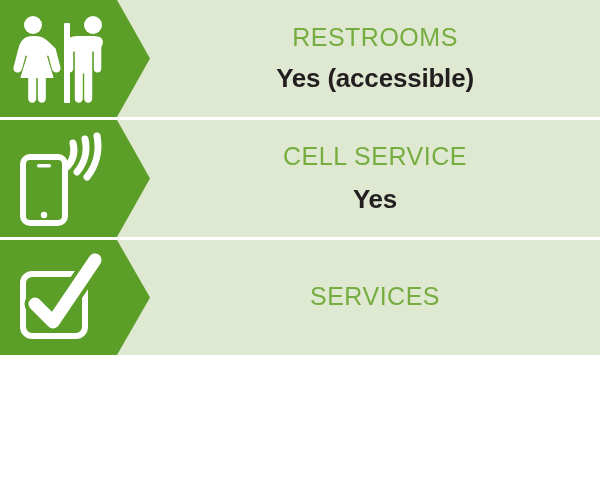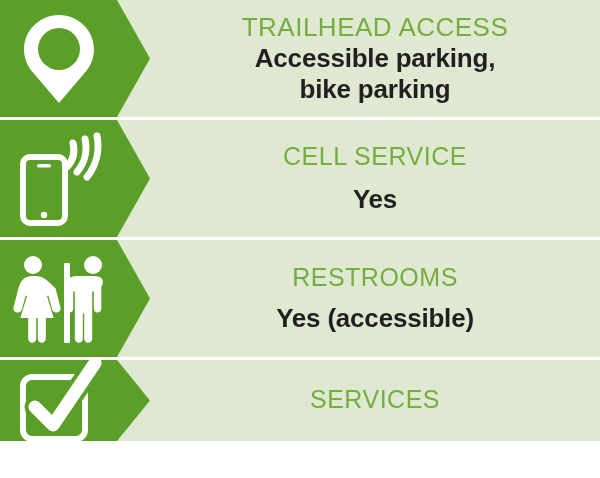--- a/index.html
+++ b/index.html
@@ -28,21 +28,21 @@
     width: 600px;
     height: 117px;
     background: #dfe8d1;
     overflow: hidden;
     flex: 0 0 auto;
   }
   .row + .row {
     margin-top: 3px;
   }
   .row.row-4 {
-    height: 81px;
+    height: 115px;
   }
 
   
   .chevron {
     position: absolute;
     left: 0;
     top: 0;
     width: 150px;
     height: 100%;
     background: #5b9e28;
@@ -111,33 +111,41 @@
   .row-3 .value   { font-size: 26px; margin-top: 10px; }
 
   .row-4 .heading { font-size: 25px; }
   .row-4 .value   { font-size: 25px; margin-top: 2px; }
 </style>
 </head>
 <body>
 
 <div class="infographic">
 
-  <div class="row row-1">
+
+  <div class="row row-2">
     <div class="chevron"></div>
     <div class="icon-wrap">
-      <svg width="82" height="92" viewBox="0 0 82 92" aria-hidden="true">
-        <path fill="#ffffff" d="M41 2C21.6 2 6 17.5 6 36.5c0 9.9 4.2 18.1 10.9 25.2L41 90l24.1-28.3C71.8 54.6 76 46.4 76 36.5 76 17.5 60.4 2 41 2z"></path>
-        <circle cx="41" cy="36" r="21" fill="#5b9e28"></circle>
+      <svg width="100" height="88" viewBox="0 0 100 88" aria-hidden="true">
+        <g fill="#ffffff">
+
+          <circle cx="24" cy="10" r="9"></circle>
+          <path d="M24 21c-8.5 0-12.5 4.5-14.6 12.5L4.6 52c-.7 2.8.8 5 3.3 5.5 2.4.5 4.4-.8 5.1-3.4l3.6-13.4h1.5L11.3 63h7.9v20.5c0 2.5 1.7 4.2 4 4.2s4-1.7 4-4.2V63h1.6v20.5c0 2.5 1.7 4.2 4 4.2s4-1.7 4-4.2V63h7.9l-6.8-22.3h1.5l3.6 13.4c.7 2.6 2.7 3.9 5.1 3.4 2.5-.5 4-2.7 3.3-5.5l-4.8-18.5C38.5 25.5 34.5 21 26 21h-2z"></path>
+
+          <rect x="55" y="8" width="6" height="80" rx="1"></rect>
+
+          <circle cx="84" cy="10" r="9"></circle>
+          <path d="M84 21h-4c-7.4 0-11.3 3.9-11.3 11.3v21.2c0 2.4 1.6 4 3.8 4 2.2 0 3.7-1.6 3.7-4V36.5h1.6v47c0 2.5 1.7 4.2 4 4.2s4-1.7 4-4.2v-25h1.4v25c0 2.5 1.7 4.2 4 4.2s4-1.7 4-4.2v-47h1.6v17c0 2.4 1.5 4 3.7 4s3.8-1.6 3.8-4V32.3C108.3 24.9 104.4 21 97 21h-13z" transform="translate(-12,0)"></path>
+        </g>
       </svg>
     </div>
     <div class="text-block">
-      <div class="heading">TRAILHEAD ACCESS</div>
+      <div class="heading">RESTROOMS</div>
       <div class="value">
-        <div>Accessible parking,</div>
-        <div>bike parking</div>
+        <div>Yes (accessible)</div>
       </div>
     </div>
   </div>
 
   <div class="row row-3">
     <div class="chevron"></div>
     <div class="icon-wrap">
       <svg width="96" height="96" viewBox="0 0 96 96" aria-hidden="true">
         <g fill="none" stroke="#ffffff" stroke-width="7" stroke-linecap="round">
           <path d="M56 36 A26 26 0 0 0 62 12"></path>
@@ -152,44 +160,20 @@
       </svg>
     </div>
     <div class="text-block">
       <div class="heading">CELL SERVICE</div>
       <div class="value">
         <div>Yes</div>
       </div>
     </div>
   </div>
 
-  <div class="row row-2">
-    <div class="chevron"></div>
-    <div class="icon-wrap">
-      <svg width="100" height="88" viewBox="0 0 100 88" aria-hidden="true">
-        <g fill="#ffffff">
-
-          <circle cx="24" cy="10" r="9"></circle>
-          <path d="M24 21c-8.5 0-12.5 4.5-14.6 12.5L4.6 52c-.7 2.8.8 5 3.3 5.5 2.4.5 4.4-.8 5.1-3.4l3.6-13.4h1.5L11.3 63h7.9v20.5c0 2.5 1.7 4.2 4 4.2s4-1.7 4-4.2V63h1.6v20.5c0 2.5 1.7 4.2 4 4.2s4-1.7 4-4.2V63h7.9l-6.8-22.3h1.5l3.6 13.4c.7 2.6 2.7 3.9 5.1 3.4 2.5-.5 4-2.7 3.3-5.5l-4.8-18.5C38.5 25.5 34.5 21 26 21h-2z"></path>
-
-          <rect x="55" y="8" width="6" height="80" rx="1"></rect>
-
-          <circle cx="84" cy="10" r="9"></circle>
-          <path d="M84 21h-4c-7.4 0-11.3 3.9-11.3 11.3v21.2c0 2.4 1.6 4 3.8 4 2.2 0 3.7-1.6 3.7-4V36.5h1.6v47c0 2.5 1.7 4.2 4 4.2s4-1.7 4-4.2v-25h1.4v25c0 2.5 1.7 4.2 4 4.2s4-1.7 4-4.2v-47h1.6v17c0 2.4 1.5 4 3.7 4s3.8-1.6 3.8-4V32.3C108.3 24.9 104.4 21 97 21h-13z" transform="translate(-12,0)"></path>
-        </g>
-      </svg>
-    </div>
-    <div class="text-block">
-      <div class="heading">RESTROOMS</div>
-      <div class="value">
-        <div>Yes (accessible)</div>
-      </div>
-    </div>
-  </div>
-
   <div class="row row-4">
     <div class="chevron"></div>
     <div class="icon-wrap">
       <svg width="92" height="92" viewBox="0 0 92 92" aria-hidden="true">
         <rect x="10" y="22" width="62" height="62" rx="9" fill="none" stroke="#ffffff" stroke-width="6"></rect>
         <path d="M22 52 L40 70 L82 8" fill="none" stroke="#5b9e28" stroke-width="21" stroke-linecap="round" stroke-linejoin="round"></path>
         <path d="M22 52 L40 70 L82 8" fill="none" stroke="#ffffff" stroke-width="13" stroke-linecap="round" stroke-linejoin="round"></path>
       </svg>
     </div>
     <div class="text-block">

